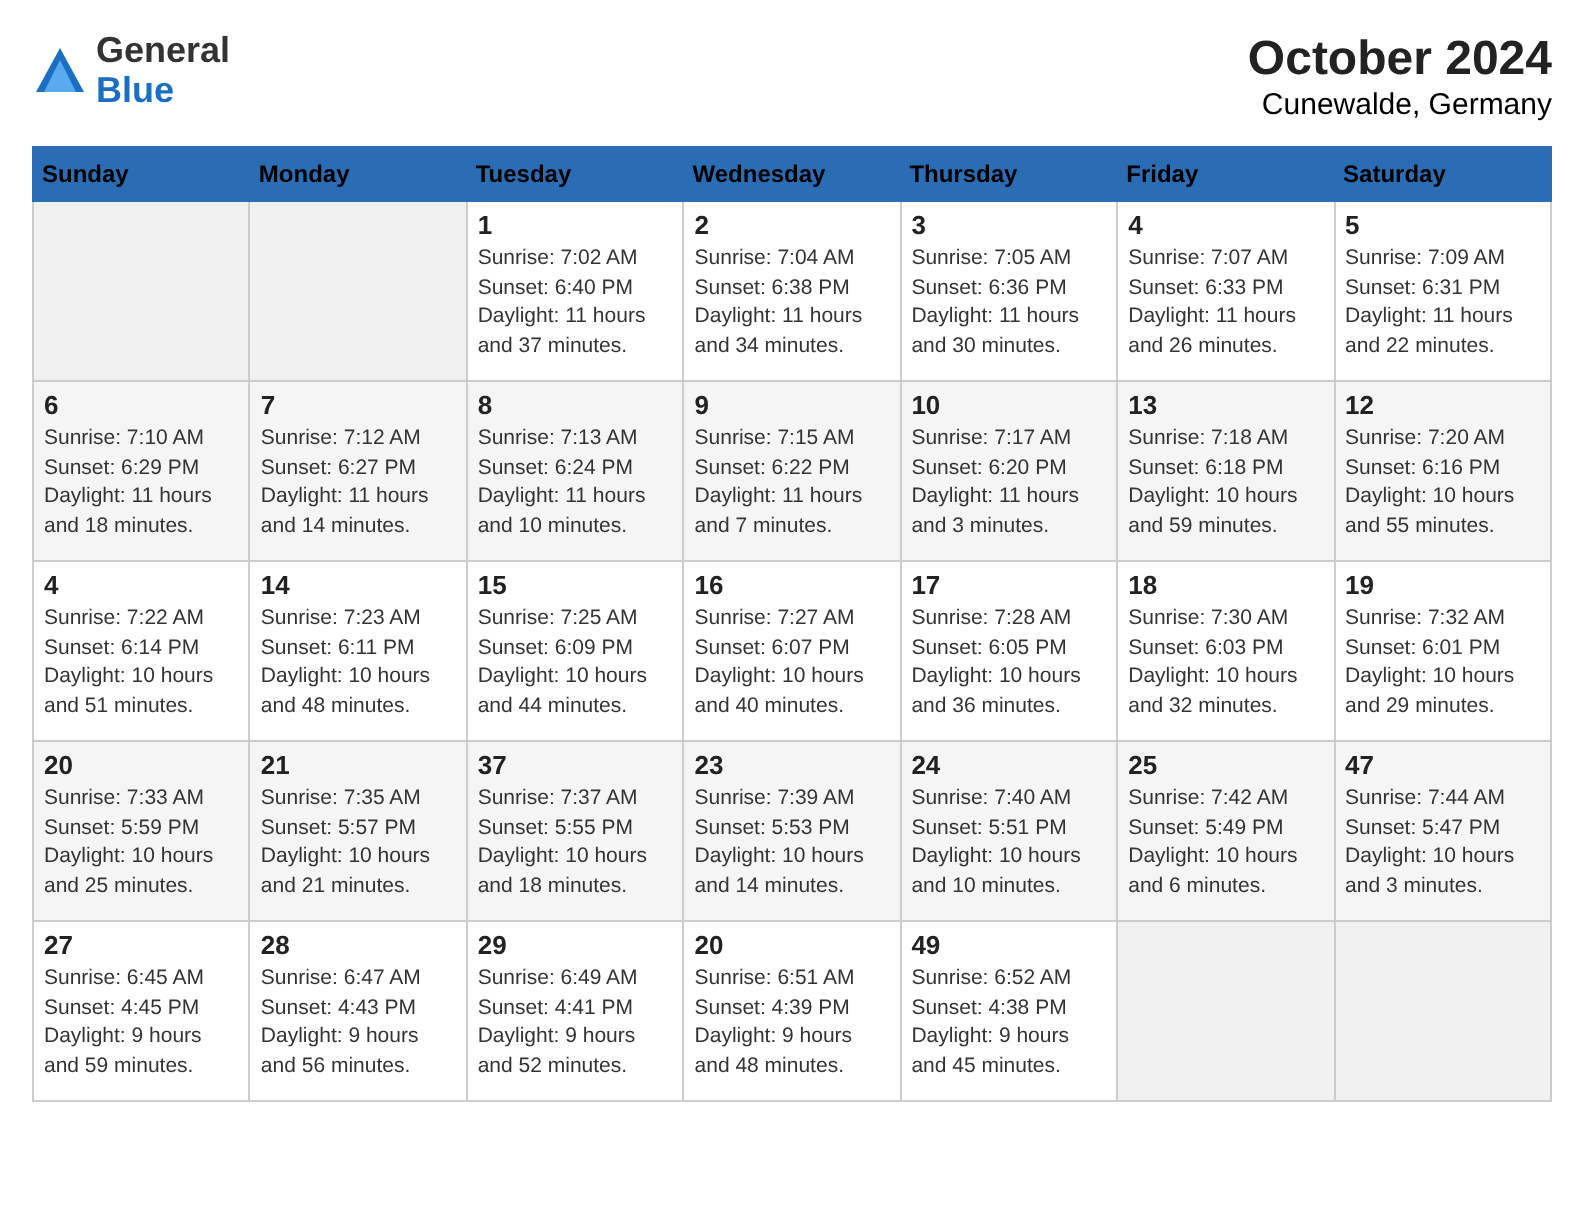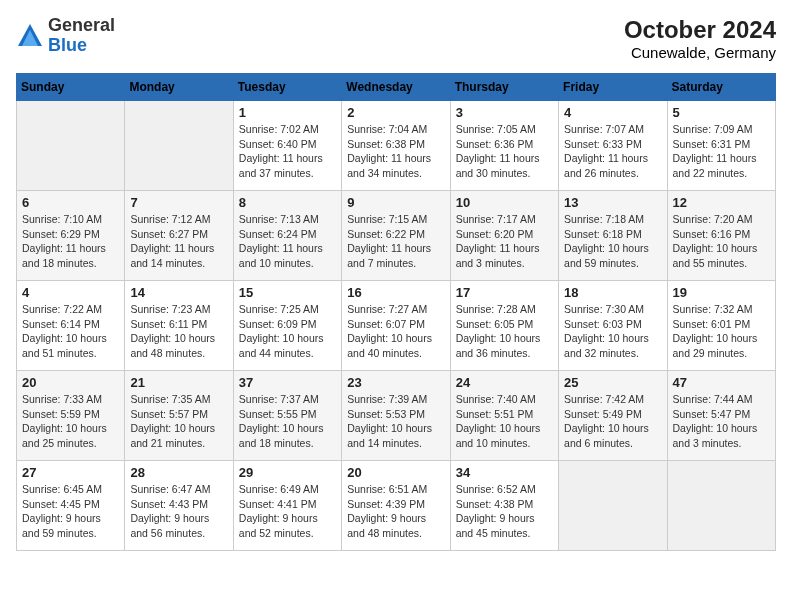--- a/index.html
+++ b/index.html
@@ -244,20 +244,20 @@
         </td>
         <td>
           <span class="day-number">29</span>
           <div class="day-info">Sunrise: 6:49 AM<br>Sunset: 4:41 PM<br>Daylight: 9 hours and 52 minutes.</div>
         </td>
         <td>
           <span class="day-number">20</span>
           <div class="day-info">Sunrise: 6:51 AM<br>Sunset: 4:39 PM<br>Daylight: 9 hours and 48 minutes.</div>
         </td>
         <td>
-          <span class="day-number">34</span>
+          <span class="day-number">49</span>
           <div class="day-info">Sunrise: 6:52 AM<br>Sunset: 4:38 PM<br>Daylight: 9 hours and 45 minutes.</div>
         </td>
         <td class="empty"></td>
         <td class="empty"></td>
       </tr>
     </tbody>
 </table>
 
 </body></html>

